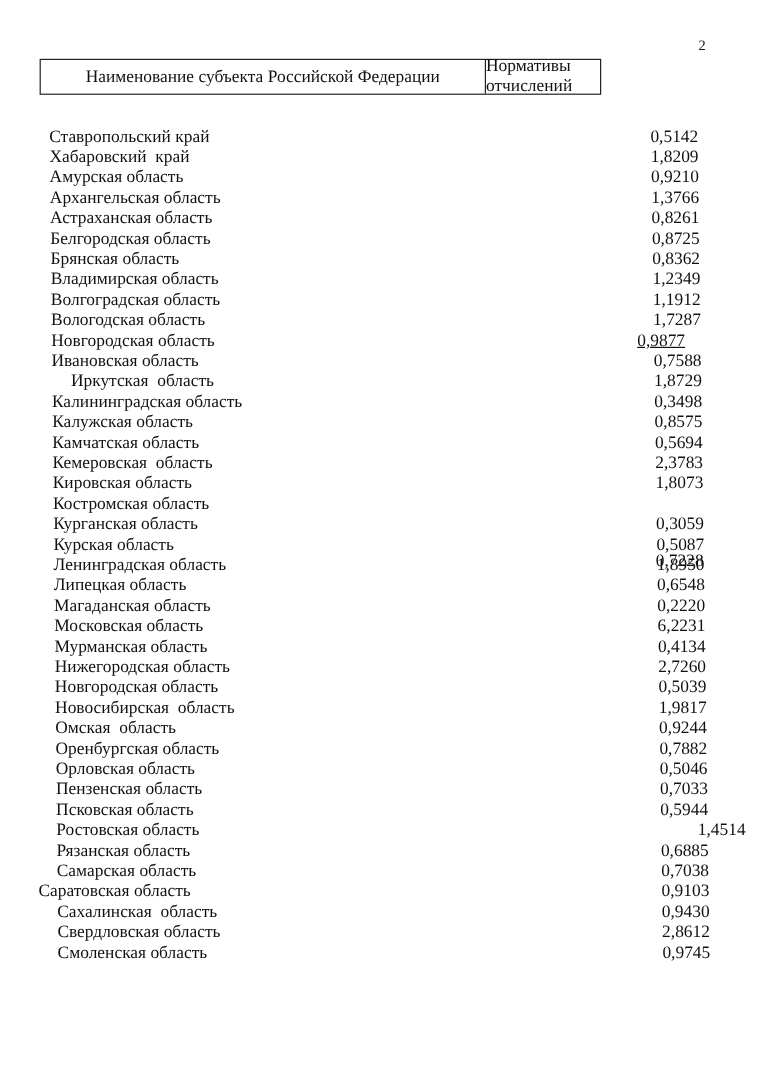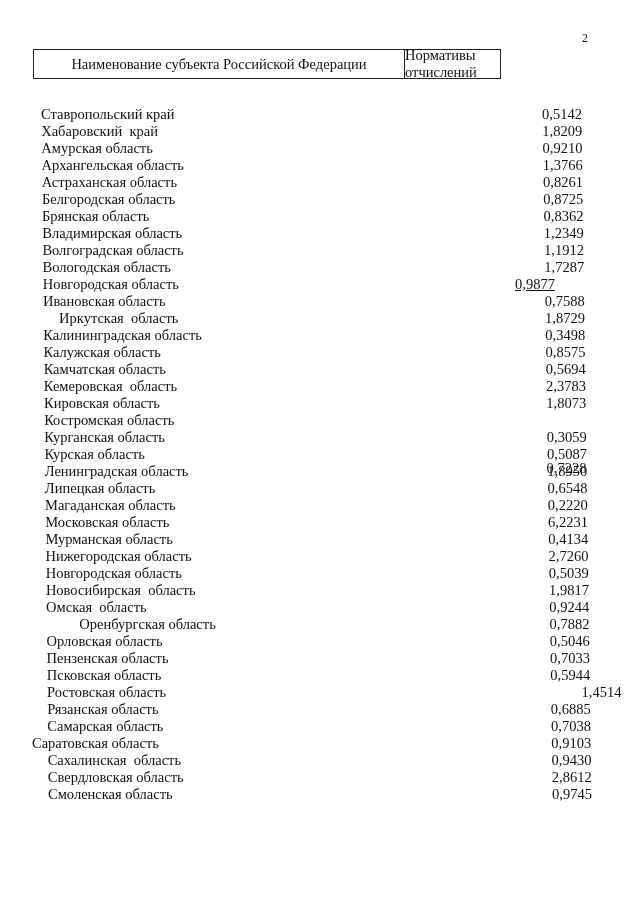--- a/index.html
+++ b/index.html
@@ -114,21 +114,21 @@
     <div class="row">
       <span class="region" style="left: 42.4px;">Волгоградская область</span>
       <span class="norm" style="left: 544px;">1,1912</span>
     </div>
     <div class="row">
       <span class="region" style="left: 42.575px;">Вологодская область</span>
       <span class="norm" style="left: 544.25px;">1,7287</span>
     </div>
     <div class="row">
       <span class="region" style="left: 42.75px;">Новгородская область</span>
-      <span class="norm" style="left: 515px; text-decoration: underline;">0,9877</span>
+      <span class="norm" style="left: 531px; text-decoration: underline;">0,9877</span>
     </div>
     <div class="row">
       <span class="region" style="left: 42.925px;">Ивановская область</span>
       <span class="norm" style="left: 544.75px;">0,7588</span>
     </div>
     <div class="row">
       <span class="region" style="left: 43.1px; margin-left: 16px;">Иркутская  область</span>
       <span class="norm" style="left: 545px;">1,8729</span>
     </div>
     <div class="row">
@@ -193,21 +193,21 @@
     </div>
     <div class="row">
       <span class="region" style="left: 45.9px;">Новосибирская  область</span>
       <span class="norm" style="left: 549px;">1,9817</span>
     </div>
     <div class="row">
       <span class="region" style="left: 46.075px;">Омская  область</span>
       <span class="norm" style="left: 549.25px;">0,9244</span>
     </div>
     <div class="row">
-      <span class="region" style="left: 46.25px; margin-left: 33px;">Оренбургская область</span>
+      <span class="region" style="left: 46.25px;">Оренбургская область</span>
       <span class="norm" style="left: 549.5px;">0,7882</span>
     </div>
     <div class="row">
       <span class="region" style="left: 46.425px;">Орловская область</span>
       <span class="norm" style="left: 549.75px;">0,5046</span>
     </div>
     <div class="row">
       <span class="region" style="left: 46.6px;">Пензенская область</span>
       <span class="norm" style="left: 550px;">0,7033</span>
     </div>

